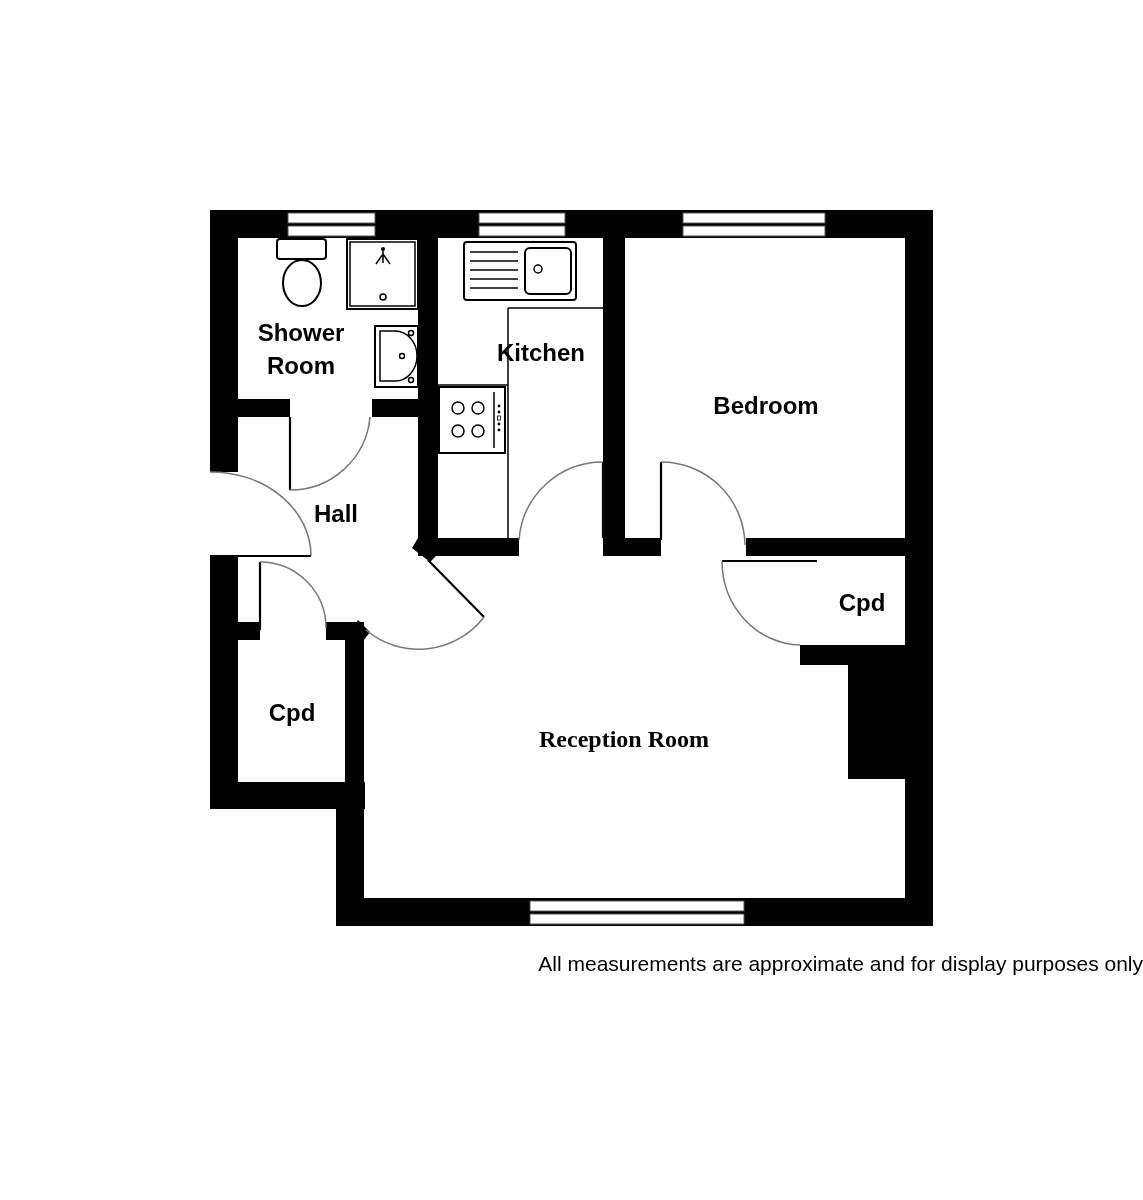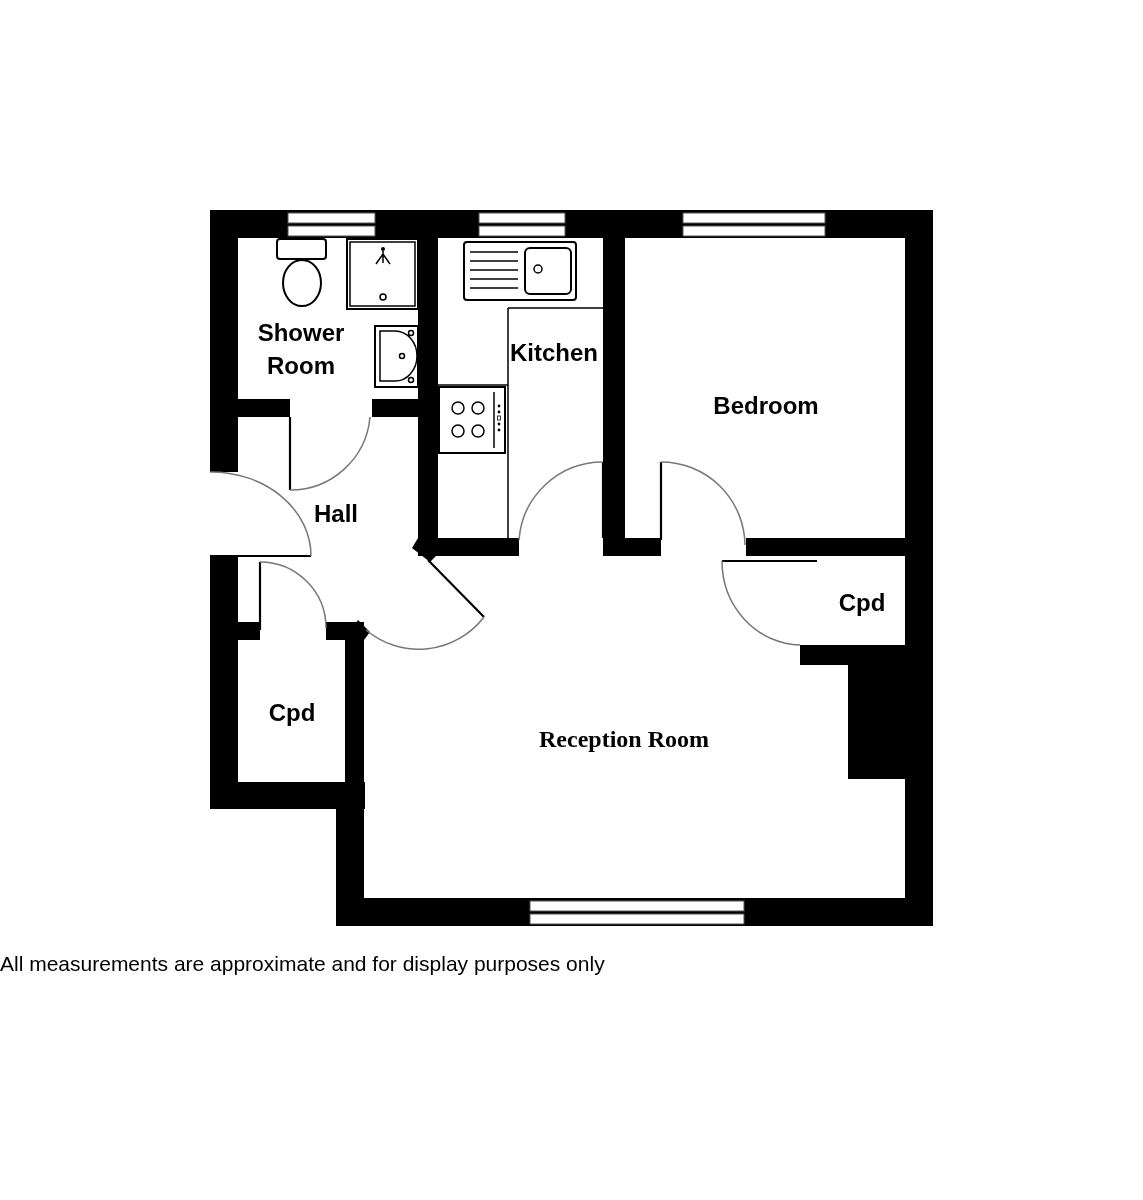--- a/index.html
+++ b/index.html
@@ -19,21 +19,21 @@
     font-size: 24px;
     color: #000000;
     text-align: center;
     line-height: 33px;
     white-space: nowrap;
     transform: translate(-50%, -50%);
   }
   .disclaimer {
     position: absolute;
     left: 0; width: 1143px; top: 952px;
-    text-align: left;
+    text-align: right;
     font-family: "Liberation Sans", sans-serif;
     font-size: 21px;
     color: #000000;
   }
 </style>
 </head>
 <body>
 
 <svg id="plan" viewBox="0 0 1143 1200" xmlns="http://www.w3.org/2000/svg">
 
@@ -180,20 +180,20 @@
       <circle class="fx-thin" cx="402" cy="356" r="2.5"></circle>
       <circle class="fx-thin" cx="411" cy="380" r="2.5"></circle>
     </g>
   </g>
 </svg>
 
 <div class="room-label" style="left:301px; top:349px;">
   <div>Shower</div>
   <div>Room</div>
 </div>
-<div class="room-label" style="left:554px; top:352px;">Kitchen</div>
+<div class="room-label" style="left:541px; top:352px;">Kitchen</div>
 <div class="room-label" style="left:766px; top:405px;">Bedroom</div>
 <div class="room-label" style="left:336px; top:513px;">Hall</div>
 <div class="room-label" style="left:862px; top:602px;">Cpd</div>
 <div class="room-label" style="left:292px; top:712px;">Cpd</div>
 <div class="room-label" style="left:624px; top:739px;font-family:Liberation Serif, serif;">Reception Room</div>
 
 <div class="disclaimer">All measurements are approximate and for display purposes only</div>
 
 </body></html>

